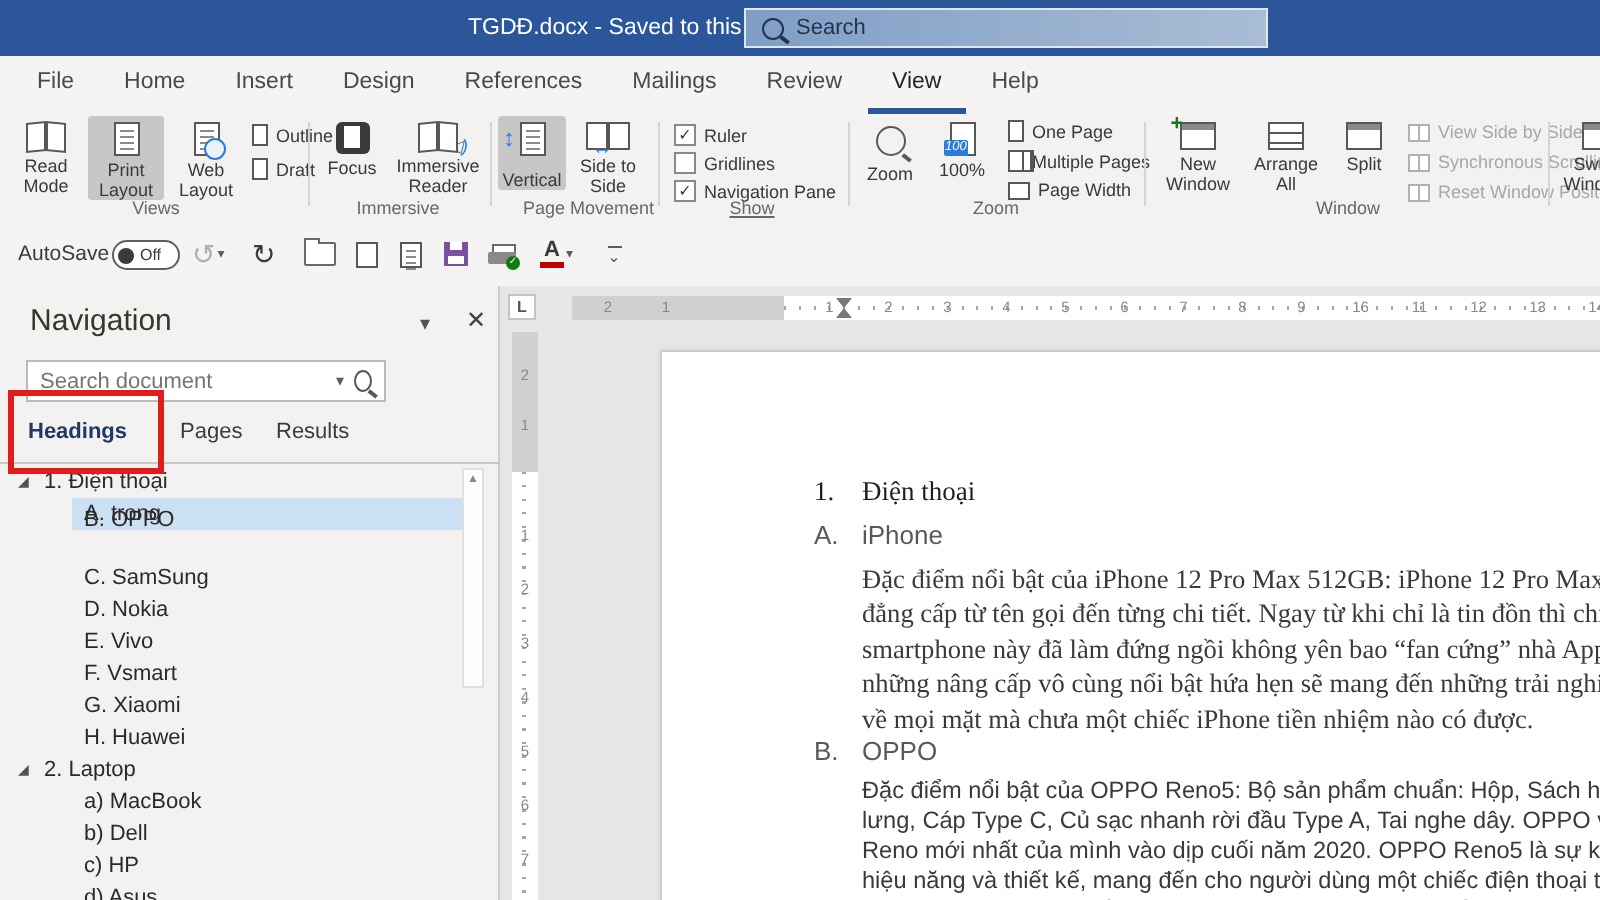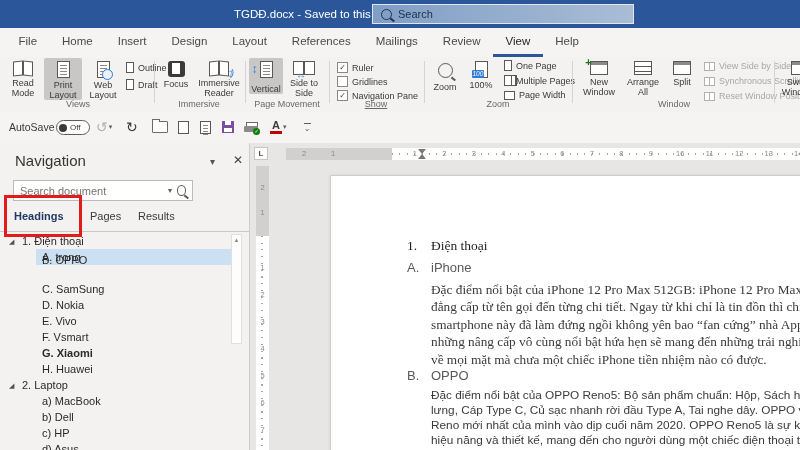--- a/index.html
+++ b/index.html
@@ -142,21 +142,20 @@
     <span class="mag"></span>
     <span>Search</span>
   </div>
 </div>
 
 <div class="abs" id="tabrow">
   <span class="tab">File</span>
   <span class="tab">Home</span>
   <span class="tab">Insert</span>
   <span class="tab">Design</span>
-  <span class="tab">Layout</span>
   <span class="tab">References</span>
   <span class="tab">Mailings</span>
   <span class="tab">Review</span>
   <span class="tab active">View</span>
   <span class="tab">Help</span>
 </div>
 
 <div class="abs" id="ribbon">
 
   <div class="rbtn" style="left:4px;width:38px;">
@@ -200,21 +199,21 @@
   <div class="rbtn sel" style="left:249px;width:34px;">
     <span class="vmove"><span class="pg lines"></span><span class="arr">↕</span></span>
     <span class="rlbl">Vertical</span>
   </div>
   <div class="rbtn" style="left:285px;width:38px;">
     <span class="s2s">
         <span class="arr">↔</span>
       </span>
     <span class="rlbl">Side to Side</span>
   </div>
-  <span class="rgl" style="left:247px;width:80px;">Page Movement</span>
+  <span class="rgl" style="left:247px;width:80px;text-align:right;">Page Movement</span>
   <i class="rdiv" style="left:329px;"></i>
 
   <div class="rsm" style="left:337px;top:5px;">
     <span class="chk">✓</span>
     <span>Ruler</span>
   </div>
   <div class="rsm" style="left:337px;top:19px;">
     <span class="chk off"></span>
     <span>Gridlines</span>
   </div>
@@ -363,21 +362,21 @@
       </div>
     <div class="trow" style="top:64px;">
         <span class="lbl2">D. Nokia</span>
       </div>
     <div class="trow" style="top:80px;">
         <span class="lbl2">E. Vivo</span>
       </div>
     <div class="trow" style="top:96px;">
         <span class="lbl2">F. Vsmart</span>
       </div>
-    <div class="trow" style="top:112px;font-weight:bold;">
+    <div class="trow" style="top:112px;">
         <span class="lbl2">G. Xiaomi</span>
       </div>
     <div class="trow" style="top:128px;">
         <span class="lbl2">H. Huawei</span>
       </div>
     <div class="trow" style="top:144px;">
       <span class="tri">◢</span>
       <span class="lbl1">2. Laptop</span>
     </div>
     <div class="trow" style="top:160px;">

